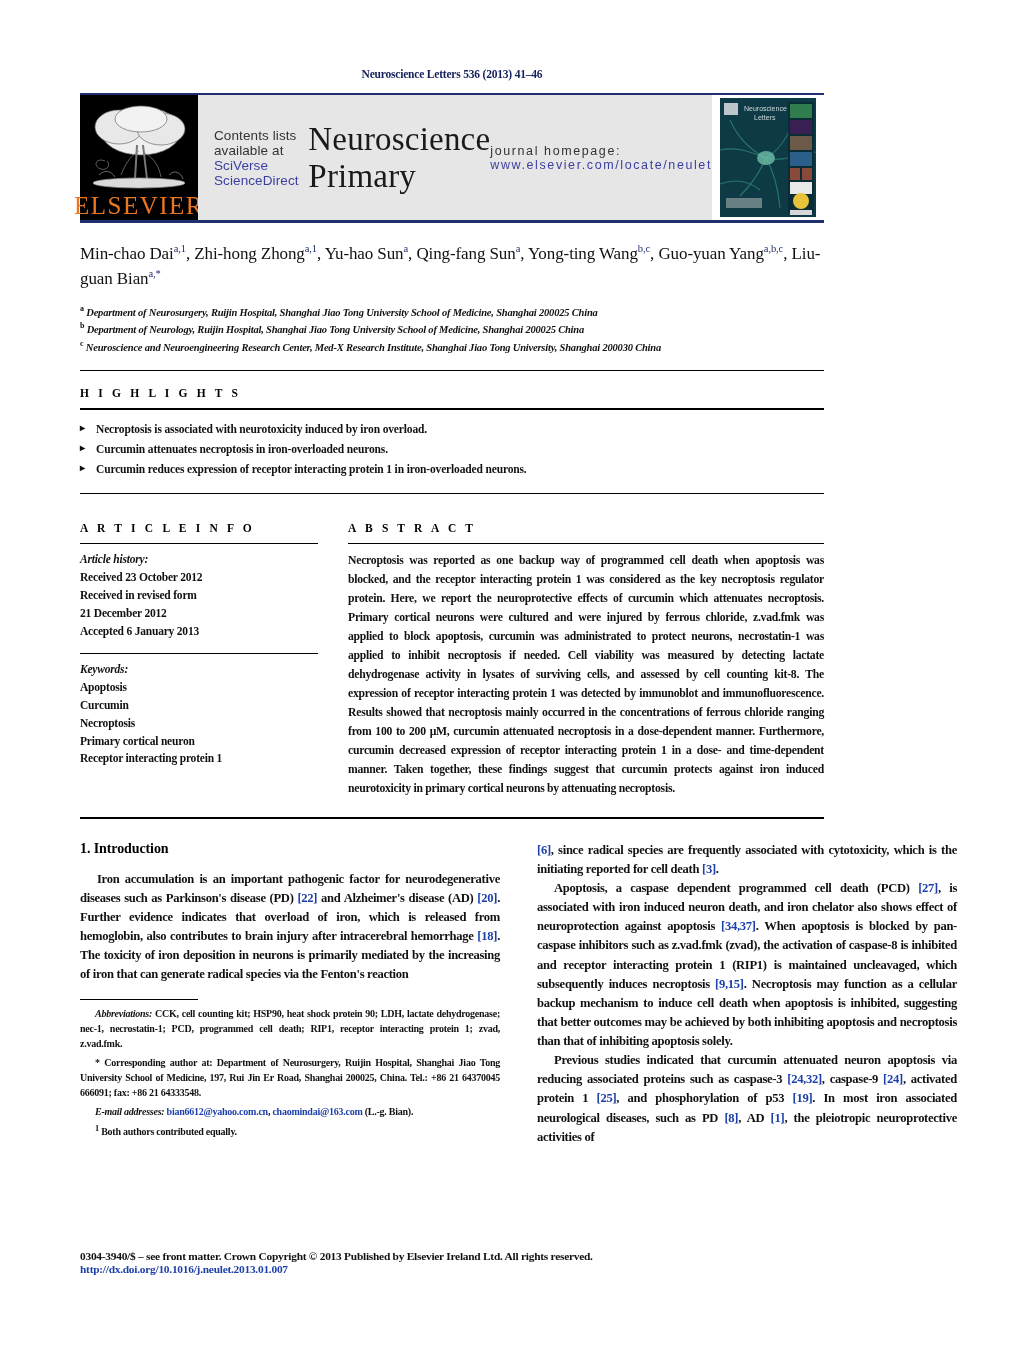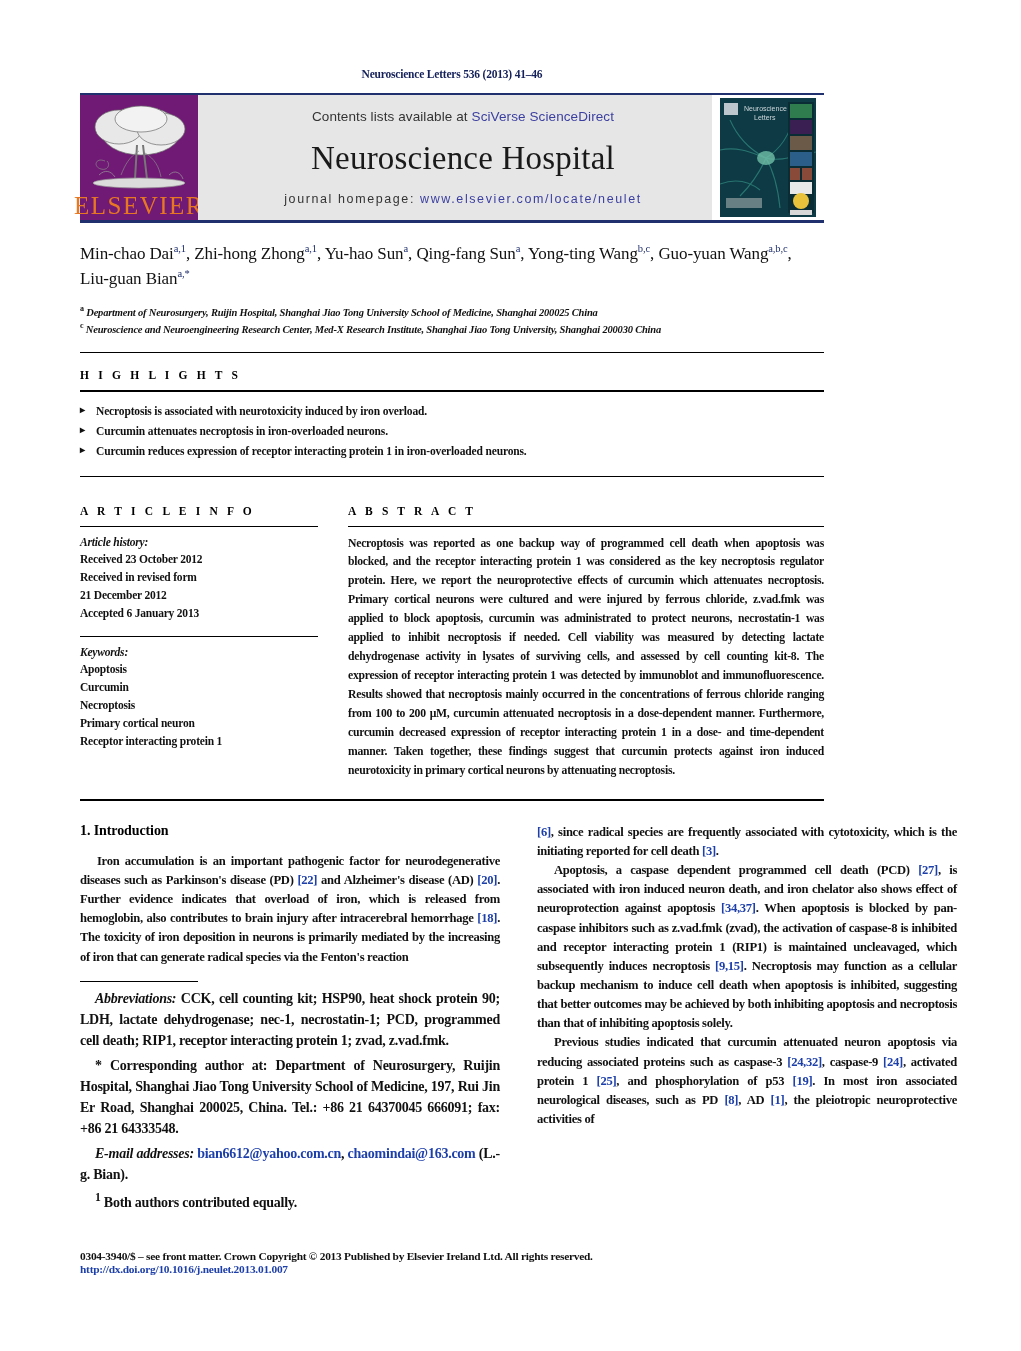--- a/index.html
+++ b/index.html
@@ -30,33 +30,33 @@
   .hdr-wrap { margin: 13px 80px 0 80px; }
   .hdr-rule-top { border-top: 2px solid #20306e; }
   .hdr-rule-bot { border-top: 3px solid #20306e; margin-top: 0; }
   .hdr-row { display: flex; align-items: stretch; height: 125px; }
 
   .logo-cell {
     width: 118px; flex: 0 0 118px;
     display: flex; flex-direction: column;
     align-items: center; justify-content: flex-end;
     padding-bottom: 2px;
-    background: #701a75;
+    background: #000000;
   }
   .logo-tree { width: 108px; height: 92px; }
   .logo-word {
     font-family: "Liberation Serif", serif;
     font-size: 25px; letter-spacing: 1.5px;
     color: #e87722; line-height: 1; font-weight: 400;
   }
 
   .center-cell {
     flex: 1 1 auto;
     background: #e6e6e6;
-    display: flex; flex-direction: column;
+    display: flex; flex-direction: row;
     align-items: center; justify-content: space-between;
     padding: 14px 0 14px 16px;
   }
   .contents-line {
     font-family: "Liberation Sans", sans-serif;
     font-size: 13.5px; color: #333333; letter-spacing: 0.1px;
   }
   .contents-line .sd { color: #3b3fa0; }
   .journal-title {
     font-family: "Liberation Serif", serif;
@@ -170,21 +170,21 @@
     text-indent: 17px; letter-spacing: -0.3px;
     margin: 0 0 0 0; color: #111;
   }
   .para.noind { text-indent: 0; }
   .ref { color: #1d3faa; }
 
   
   .fn-rule { width: 118px; border-top: 1px solid #000; margin: 14px 0 6px 0; }
   .fn {
     font-family: "Liberation Serif", serif;
-    font-weight: bold; font-size: 14px;
+    font-weight: bold; font-size: 10px;
     line-height: 1.5; text-align: justify;
     letter-spacing: -0.25px; color: #111; margin: 0;
   }
   .fn + .fn { margin-top: 4px; }
   .fn .it { font-style: italic; }
   .fn .lnk { color: #1d3faa; }
   .fn-indent { text-indent: 15px; }
 
   
   .bottom {
@@ -228,21 +228,21 @@
             <path d="M84 74 C90 68 96 72 98 78" stroke="#999"></path>
           </g>
         </svg>
         <div class="logo-word">ELSEVIER</div>
       </div>
 
       <div class="center-cell">
         <div class="contents-line">
           <span>Contents lists available at </span><span class="sd">SciVerse ScienceDirect</span>
         </div>
-        <div class="journal-title">Neuroscience Hospital</div>
+        <div class="journal-title">Neuroscience Primary</div>
         <div class="homepage-line">
           <span>journal homepage: </span><span class="url">www.elsevier.com/locate/neulet</span>
         </div>
       </div>
 
       <div class="cover-cell">
         <svg class="cover-img" viewBox="0 0 96 119">
           <rect width="96" height="119" fill="#0d3a44"></rect>
           <g stroke="#2d7f7a" stroke-width="1.1" fill="none" opacity="0.85">
             <path d="M0 52 C20 48 34 56 46 60 C58 64 76 58 96 54"></path>
@@ -272,25 +272,26 @@
 
     </div>
     <div class="hdr-rule-bot"></div>
   </div>
 
   <div class="content">
 
 
     <div class="authors">
       <span><span>Min-chao Dai</span><sup>a,1</sup></span>, <span><span>Zhi-hong Zhong</span><sup>a,1</sup></span>, <span><span>Yu-hao Sun</span><sup>a</sup></span>, <span><span>Qing-fang Sun</span><sup>a</sup></span>, <span><span>Yong-ting Wang</span><sup>b,c</sup></span>,
-      <span><span>Guo-yuan Wang</span><sup>a,b,c</sup></span>, <span><span>Liu-guan Bian</span><sup>a,*</sup></span>
+      <span><span>Guo-yuan Yang</span><sup>a,b,c</sup></span>, <span><span>Liu-guan Bian</span><sup>a,*</sup></span>
     </div>
 
     <div class="affils">
       <div class="affil"><sup>a</sup> <span>Department of Neurosurgery, Ruijin Hospital, Shanghai Jiao Tong University School of Medicine, Shanghai 200025 China</span></div>
+      <div class="affil"><sup>b</sup> <span>Department of Neurology, Ruijin Hospital, Shanghai Jiao Tong University School of Medicine, Shanghai 200025 China</span></div>
       <div class="affil"><sup>c</sup> <span>Neuroscience and Neuroengineering Research Center, Med-X Research Institute, Shanghai Jiao Tong University, Shanghai 200030 China</span></div>
     </div>
 
     <div class="rule-thin"></div>
 
     <div class="sec-head">H I G H L I G H T S</div>
     <div class="rule-med"></div>
     <ul class="hl-list">
       <li class="hl-item"><span class="tri">▸</span><span>Necroptosis is associated with neurotoxicity induced by iron overload.</span></li>
       <li class="hl-item"><span class="tri">▸</span><span>Curcumin attenuates necroptosis in iron-overloaded neurons.</span></li>

